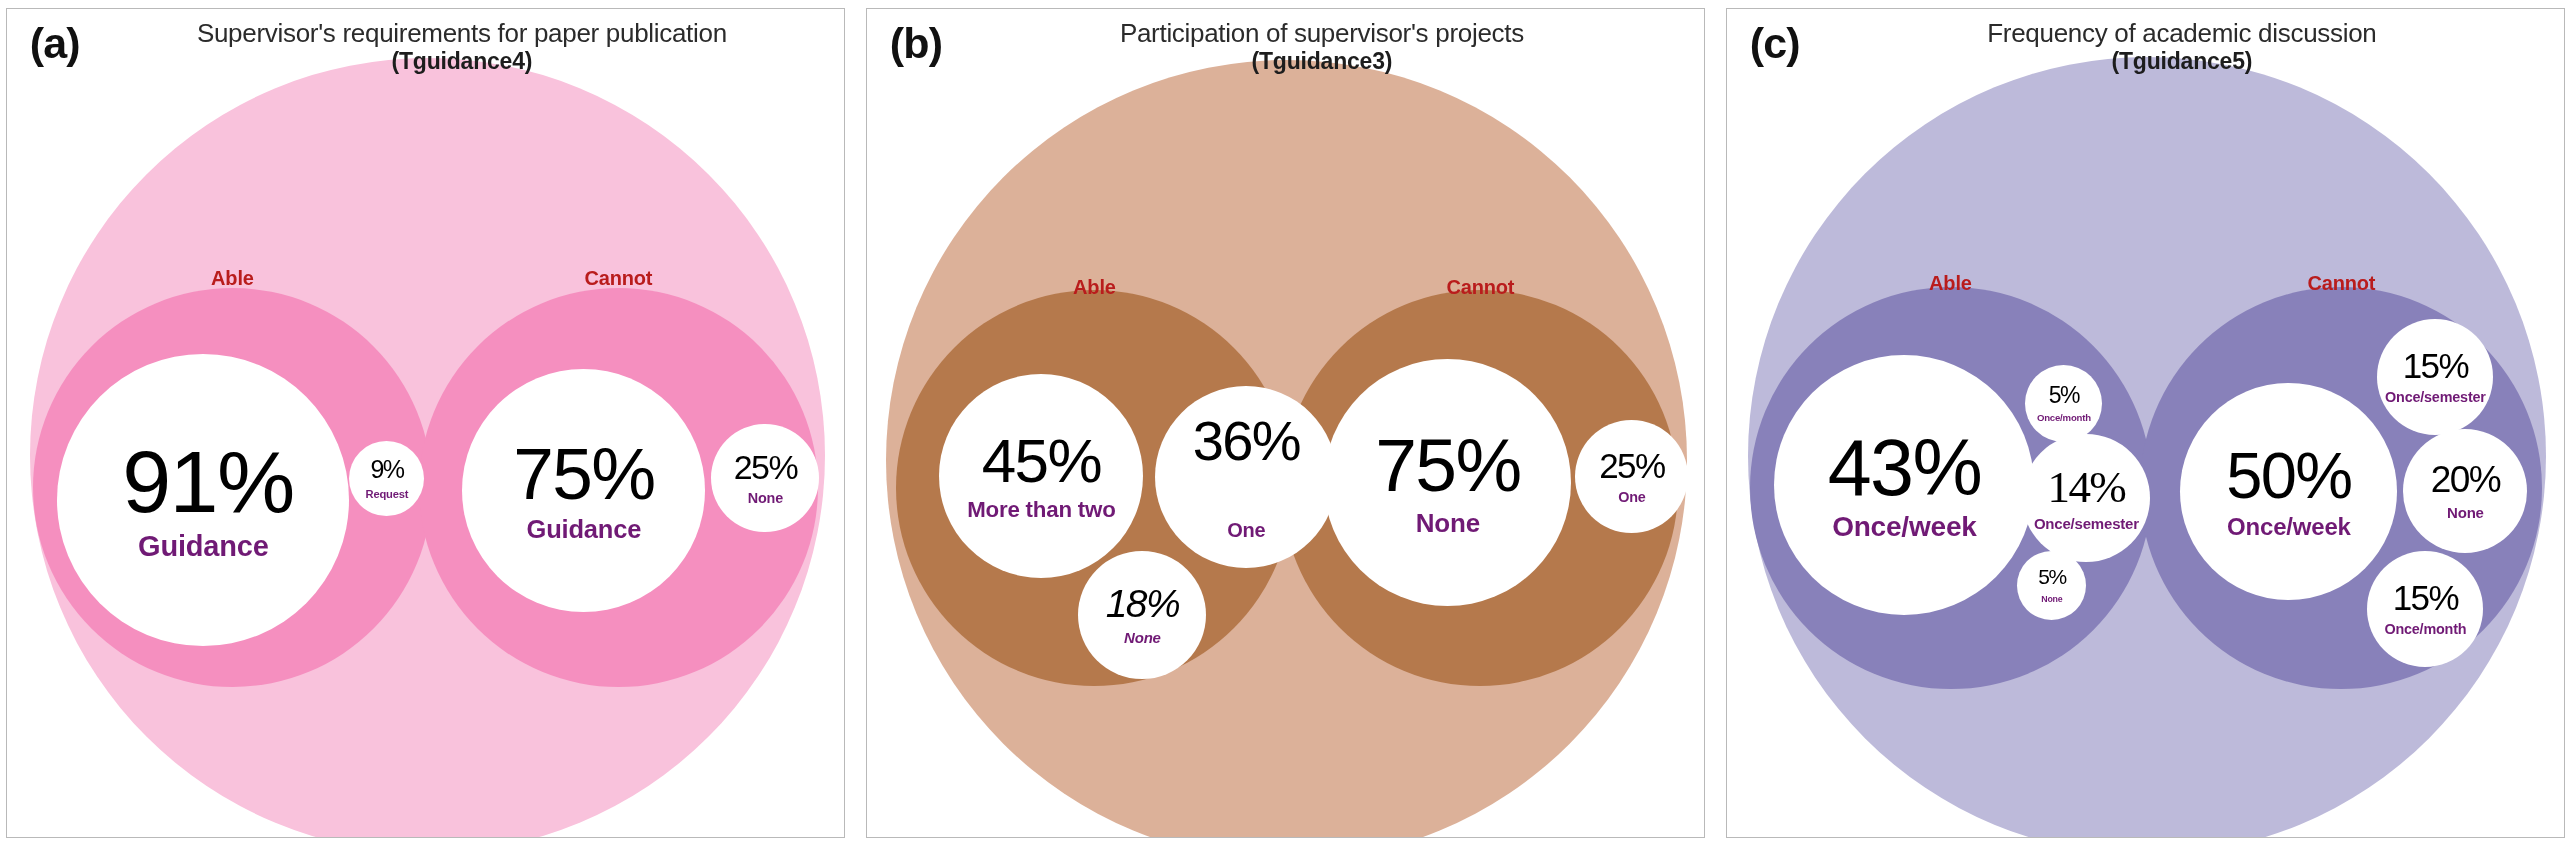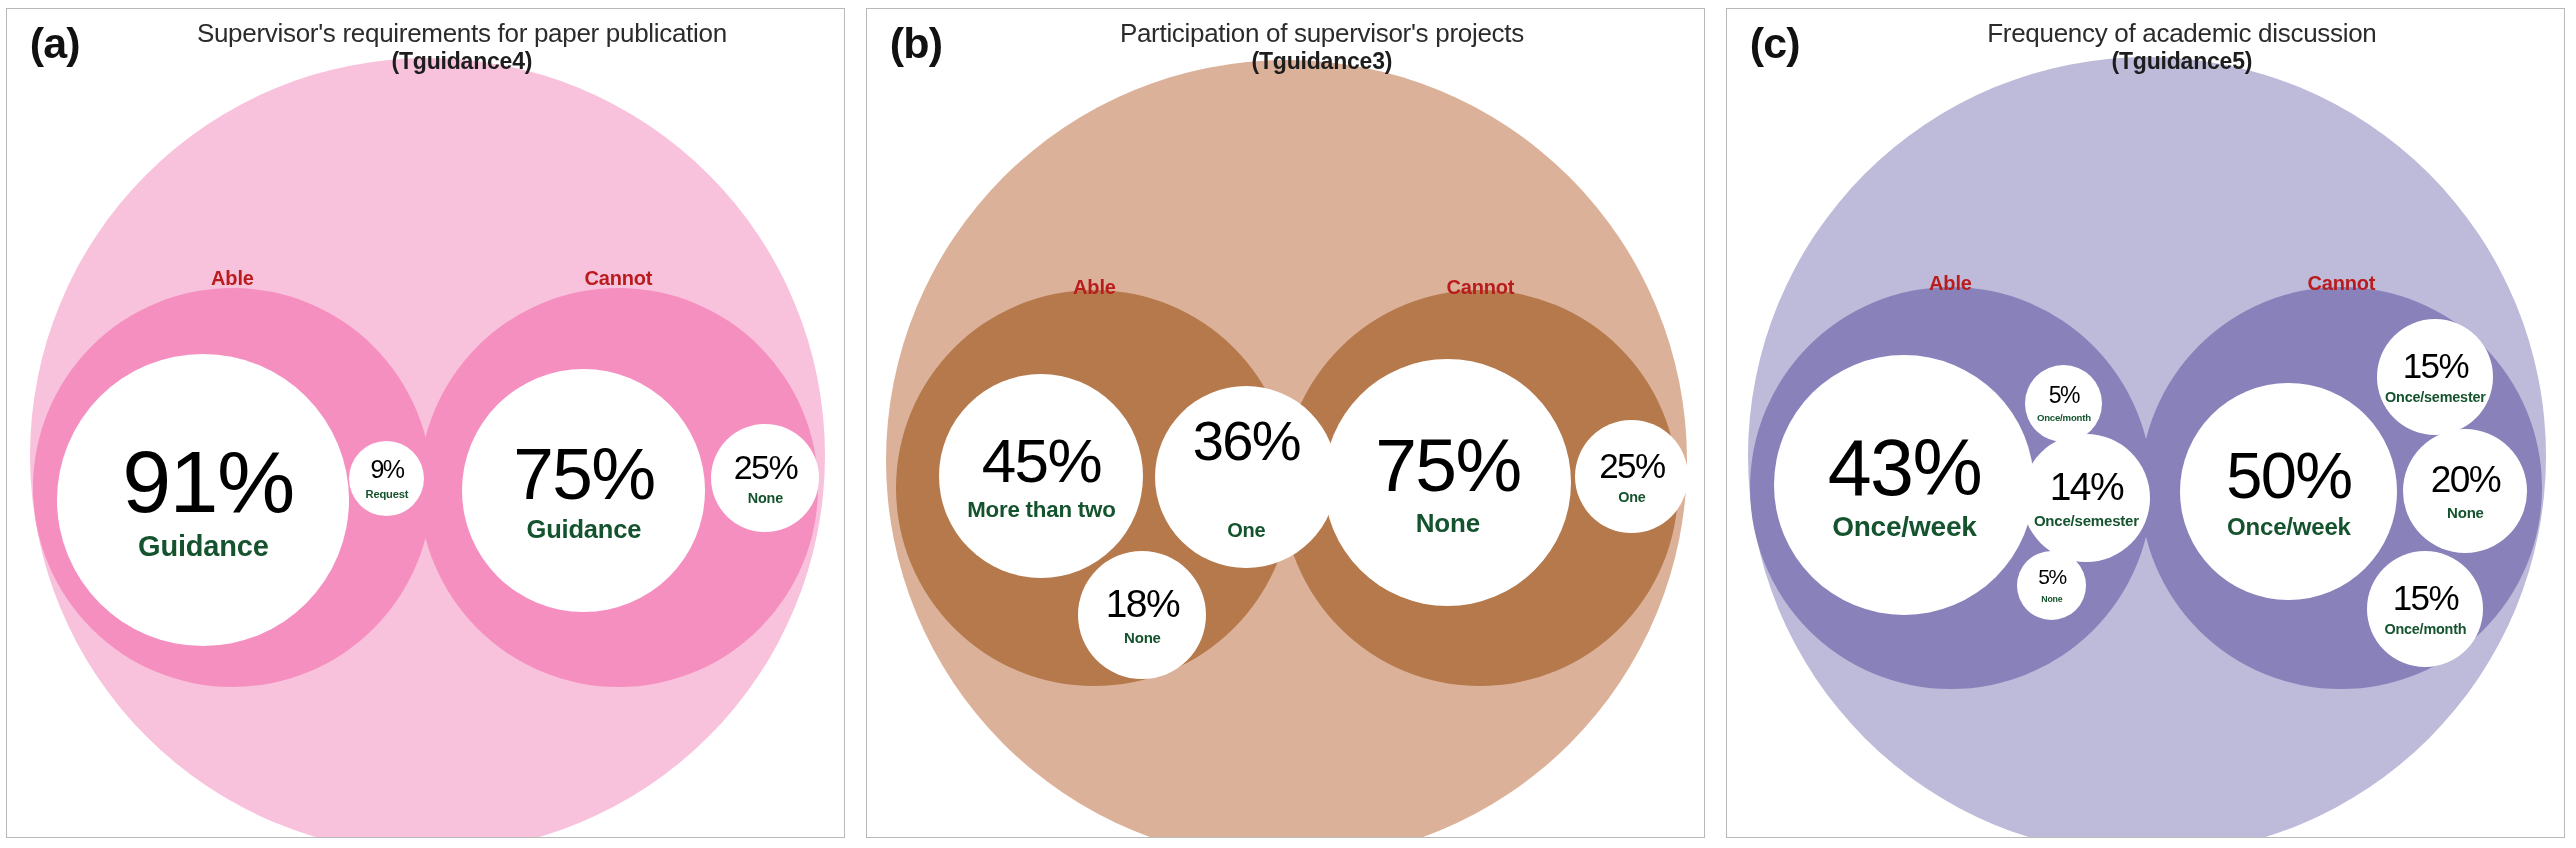--- a/index.html
+++ b/index.html
@@ -106,21 +106,21 @@
   }
   .leaf .pct {
     display: block;
     color: #000000;
     font-weight: 400;
     line-height: 0.98;
     letter-spacing: -1.6px;
   }
   .leaf .lbl {
     display: block;
-    color: #14532d;
+    color: #701a75;
     font-weight: bold;
     letter-spacing: -0.2px;
     white-space: nowrap;
     margin-top: 7px;
   }
 </style>
 </head>
 <body>
 
 <div class="figure" id="figure">
@@ -167,21 +167,21 @@
         <div class="group-bubble" style="left: 415px; top: 281px; width: 396px; height: 396px; background: rgb(181, 121, 76);"></div>
         <div class="group-label" style="left: 613px; top: 290px;">Cannot</div>
         <div class="leaf" style="left: 72px; top: 365px; width: 204px; height: 204px;">
           <span class="pct" style="font-size: 62px;">45%</span>
           <span class="lbl" style="font-size: 22.3px;">More than two</span>
         </div>
         <div class="leaf" style="left: 288px; top: 377px; width: 182px; height: 182px; gap: 44px;">
           <span class="pct" style="font-size: 56px;">36%</span>
           <span class="lbl" style="font-size: 20px;">One</span>
         </div>
-        <div class="leaf" style="left: 211px; top: 542px; width: 128px; height: 128px;">
+        <div class="leaf" style="left: 211px; top: 542px; width: 128px; height: 128px; font-style: italic;">
           <span class="pct" style="font-size: 39px;">18%</span>
           <span class="lbl" style="font-size: 15px;">None</span>
         </div>
         <div class="leaf" style="left: 457px; top: 350px; width: 247px; height: 247px;">
           <span class="pct" style="font-size: 75px;">75%</span>
           <span class="lbl" style="font-size: 26px;">None</span>
         </div>
         <div class="leaf" style="left: 708px; top: 411px; width: 113px; height: 113px;">
           <span class="pct" style="font-size: 35px;">25%</span>
           <span class="lbl" style="font-size: 14.4px;">One</span>
@@ -202,21 +202,21 @@
         <div class="group-label" style="left: 614px; top: 286px;">Cannot</div>
         <div class="leaf" style="left: 47px; top: 346px; width: 260px; height: 260px;">
           <span class="pct" style="font-size: 79px;">43%</span>
           <span class="lbl" style="font-size: 28px;">Once/week</span>
         </div>
         <div class="leaf" style="left: 298px; top: 356px; width: 77px; height: 77px;">
           <span class="pct" style="font-size: 23px;">5%</span>
           <span class="lbl" style="font-size: 9.6px;">Once/month</span>
         </div>
         <div class="leaf" style="left: 295px; top: 425px; width: 128px; height: 128px;">
-          <span class="pct" style="font-size: 39px;">14%</span>
+          <span class="pct" style="font-size: 45px; font-family: Liberation Serif, serif;">14%</span>
           <span class="lbl" style="font-size: 15px;">Once/semester</span>
         </div>
         <div class="leaf" style="left: 290px; top: 542px; width: 69px; height: 69px;">
           <span class="pct" style="font-size: 21px;">5%</span>
           <span class="lbl" style="font-size: 8.8px;">None</span>
         </div>
         <div class="leaf" style="left: 453px; top: 374px; width: 217px; height: 217px;">
           <span class="pct" style="font-size: 65px;">50%</span>
           <span class="lbl" style="font-size: 24px;">Once/week</span>
         </div>

